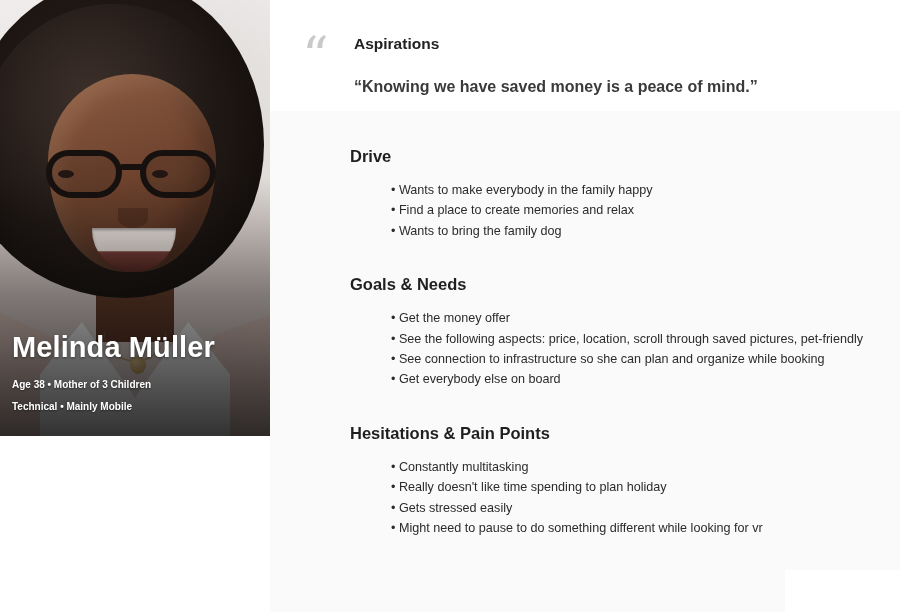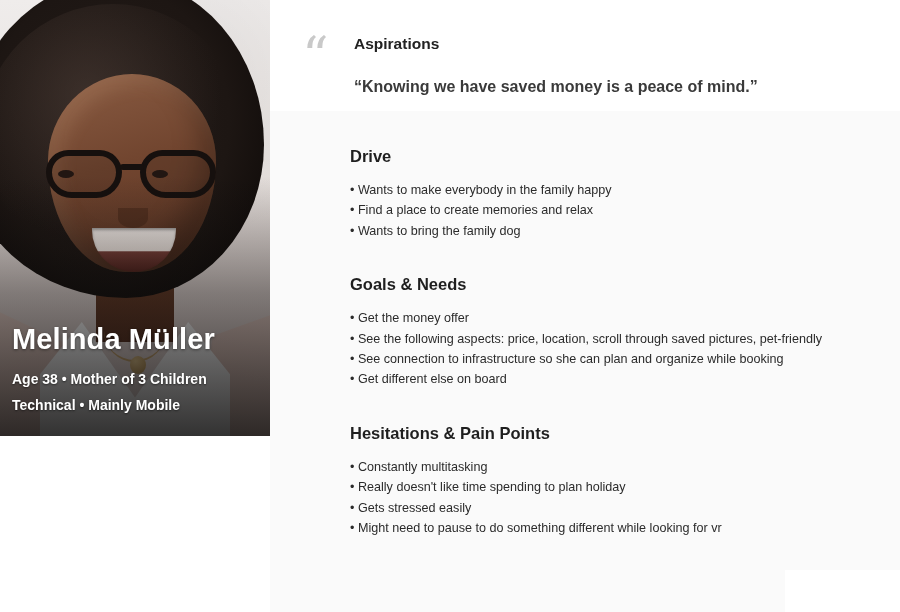--- a/index.html
+++ b/index.html
@@ -176,21 +176,21 @@
   }
   .persona-name {
     font-size: 29px;
     font-weight: bold;
     letter-spacing: 0.1px;
     line-height: 1.15;
     margin-bottom: 16px;
     text-shadow: 0 1px 3px rgba(0,0,0,0.45);
   }
   .persona-meta {
-    font-size: 14px;
+    font-size: 10px;
     font-weight: bold;
     line-height: 1.0;
     margin-bottom: 12px;
     text-shadow: 0 1px 2px rgba(0,0,0,0.5);
   }
   .persona-meta:last-child { margin-bottom: 10px; }
 
   
   .content {
     position: relative;
@@ -237,20 +237,21 @@
     font-size: 16.5px;
     font-weight: bold;
     color: #1f1f1f;
     margin-bottom: 14px;
   }
   .bullet {
     font-size: 12.6px;
     color: #2b2b2b;
     line-height: 1.62;
     white-space: nowrap;
+    margin-left: 41px;
   }
   .corner-box {
     position: absolute;
     right: 0;
     bottom: 0;
     width: 115px;
     height: 42px;
     background: #ffffff;
   }
 </style>
@@ -305,21 +306,21 @@
         <div class="bullet">• Wants to make everybody in the family happy</div>
         <div class="bullet">• Find a place to create memories and relax</div>
         <div class="bullet">• Wants to bring the family dog</div>
       </div>
 
       <div class="section">
         <div class="section-title">Goals &amp; Needs</div>
         <div class="bullet">• Get the money offer</div>
         <div class="bullet">• See the following aspects: price, location, scroll through saved pictures, pet-friendly</div>
         <div class="bullet">• See connection to infrastructure so she can plan and organize while booking</div>
-        <div class="bullet">• Get different else on board</div>
+        <div class="bullet">• Get everybody else on board</div>
       </div>
 
       <div class="section">
         <div class="section-title">Hesitations &amp; Pain Points</div>
         <div class="bullet">• Constantly multitasking</div>
         <div class="bullet">• Really doesn't like time spending to plan holiday</div>
         <div class="bullet">• Gets stressed easily</div>
         <div class="bullet">• Might need to pause to do something different while looking for vr</div>
       </div>
 

